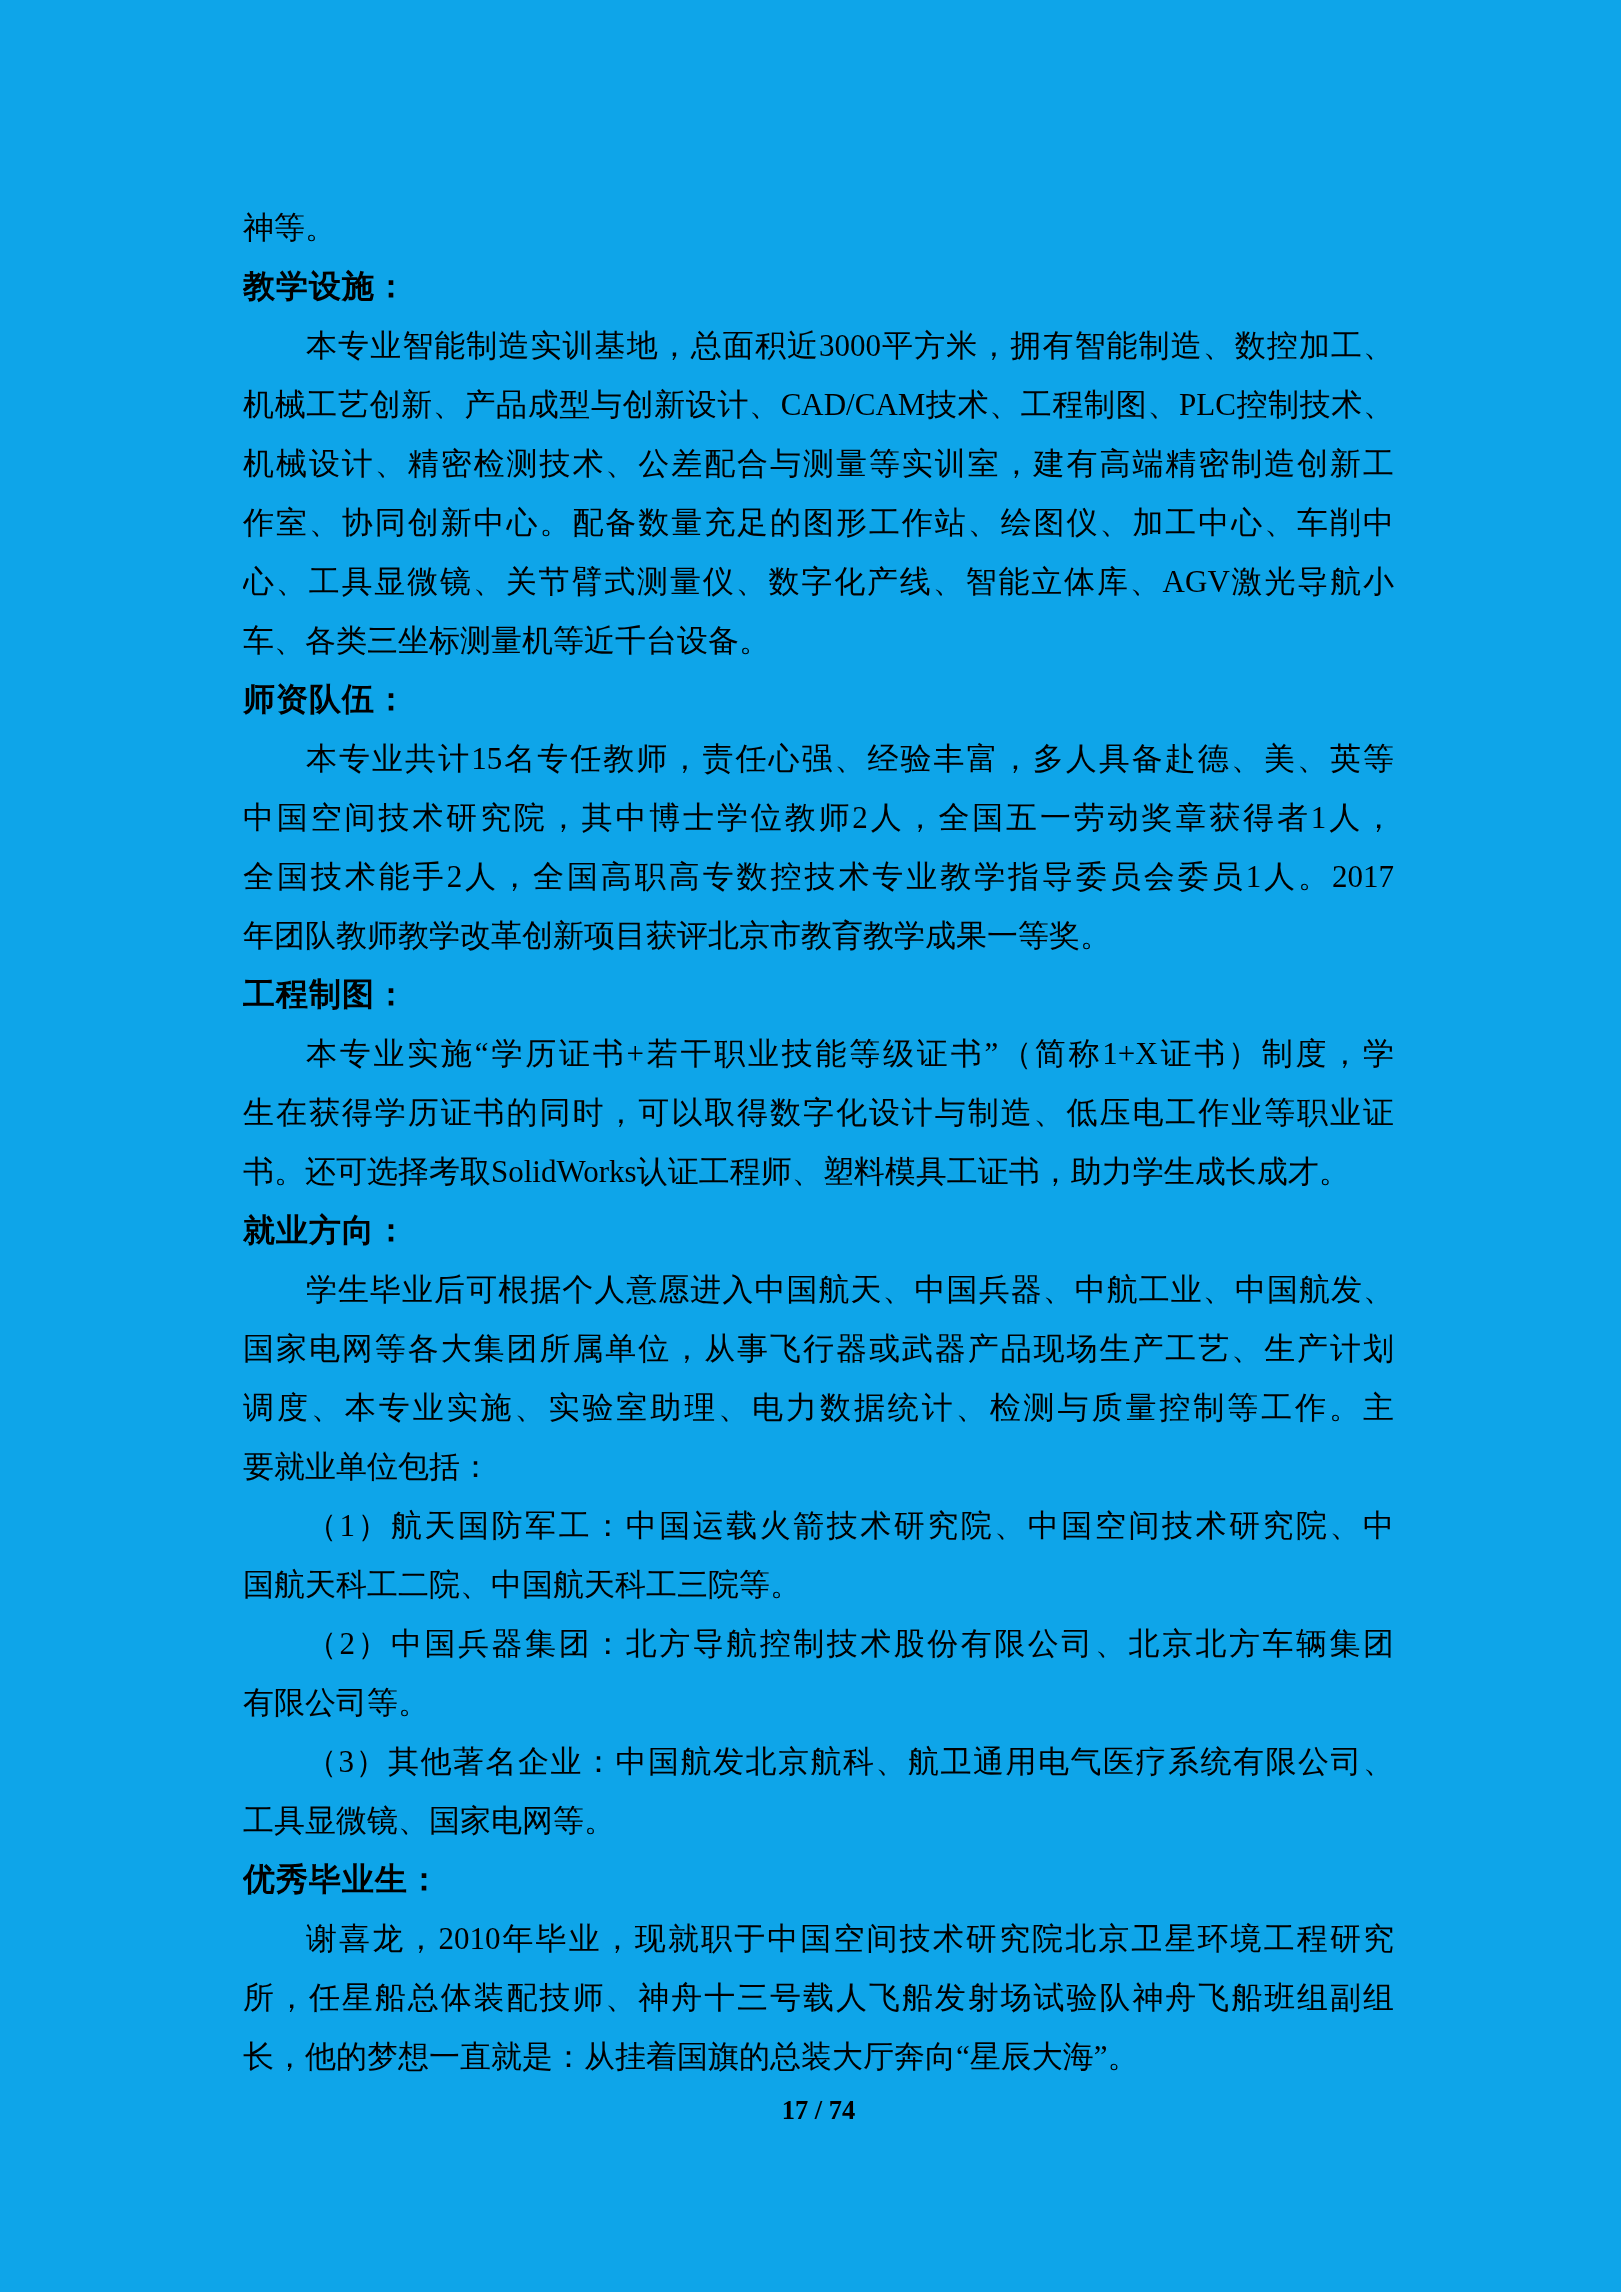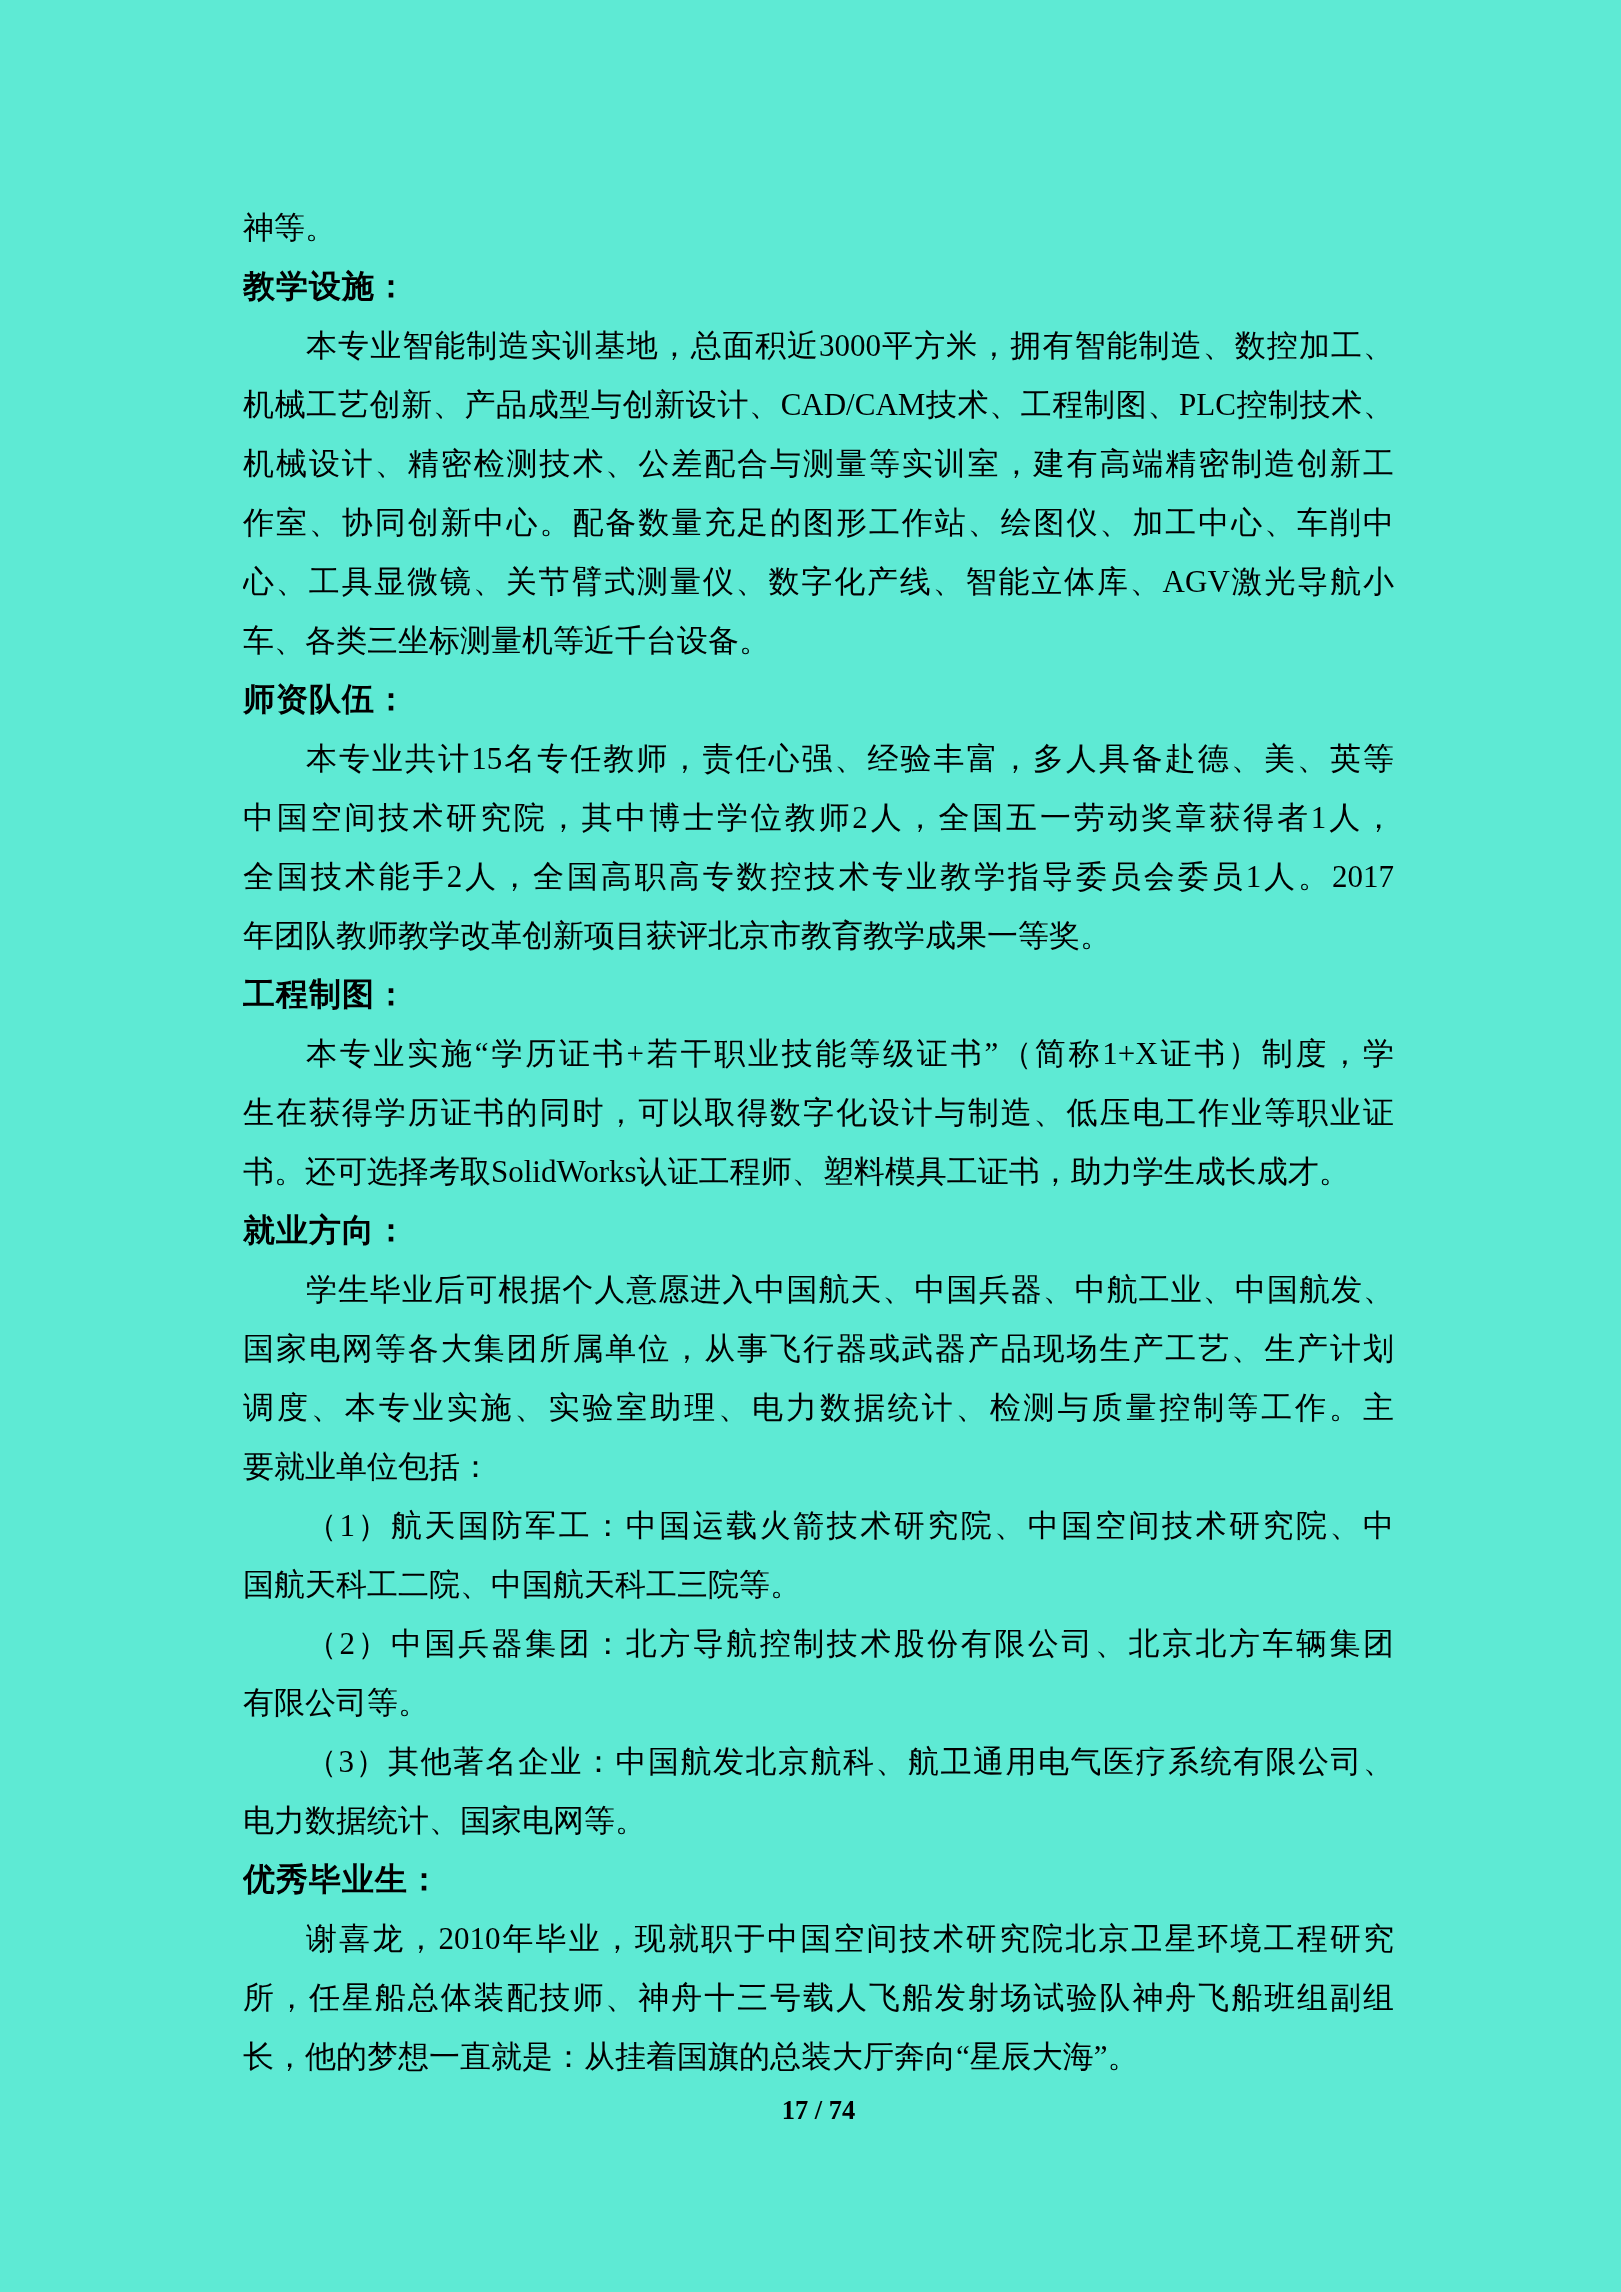--- a/index.html
+++ b/index.html
@@ -4,21 +4,21 @@
 <style>
   html, body {
     margin: 0;
     padding: 0;
     background: #ffffff;
   }
   .page {
     position: relative;
     width: 1621px;
     height: 2293px;
-    background: #5eead4;
+    background: #0ea5e9;
     overflow: hidden;
   }
   .content {
     position: absolute;
     left: 243px;
     top: 198px;
     width: 1151px;
   }
   .line {
     font-family: "Liberation Serif", "DejaVu Serif", serif;
@@ -106,21 +106,21 @@
       <div class="block">
         <div class="line fill indent">（1）航天国防军工：中国运载火箭技术研究院、中国空间技术研究院、中</div>
         <div class="line last">国航天科工二院、中国航天科工三院等。</div>
       </div>
       <div class="block">
         <div class="line fill indent">（2）中国兵器集团：北方导航控制技术股份有限公司、北京北方车辆集团</div>
         <div class="line last">有限公司等。</div>
       </div>
       <div class="block">
         <div class="line fill indent">（3）其他著名企业：中国航发北京航科、航卫通用电气医疗系统有限公司、</div>
-        <div class="line last">电力数据统计、国家电网等。</div>
+        <div class="line last">工具显微镜、国家电网等。</div>
       </div>
       <div class="block">
         <div class="line heading-line last">优秀毕业生：</div>
       </div>
       <div class="block">
         <div class="line fill indent">谢喜龙，2010年毕业，现就职于中国空间技术研究院北京卫星环境工程研究</div>
         <div class="line fill">所，任星船总体装配技师、神舟十三号载人飞船发射场试验队神舟飞船班组副组</div>
         <div class="line last">长，他的梦想一直就是：从挂着国旗的总装大厅奔向“星辰大海”。</div>
       </div>
     </div>

